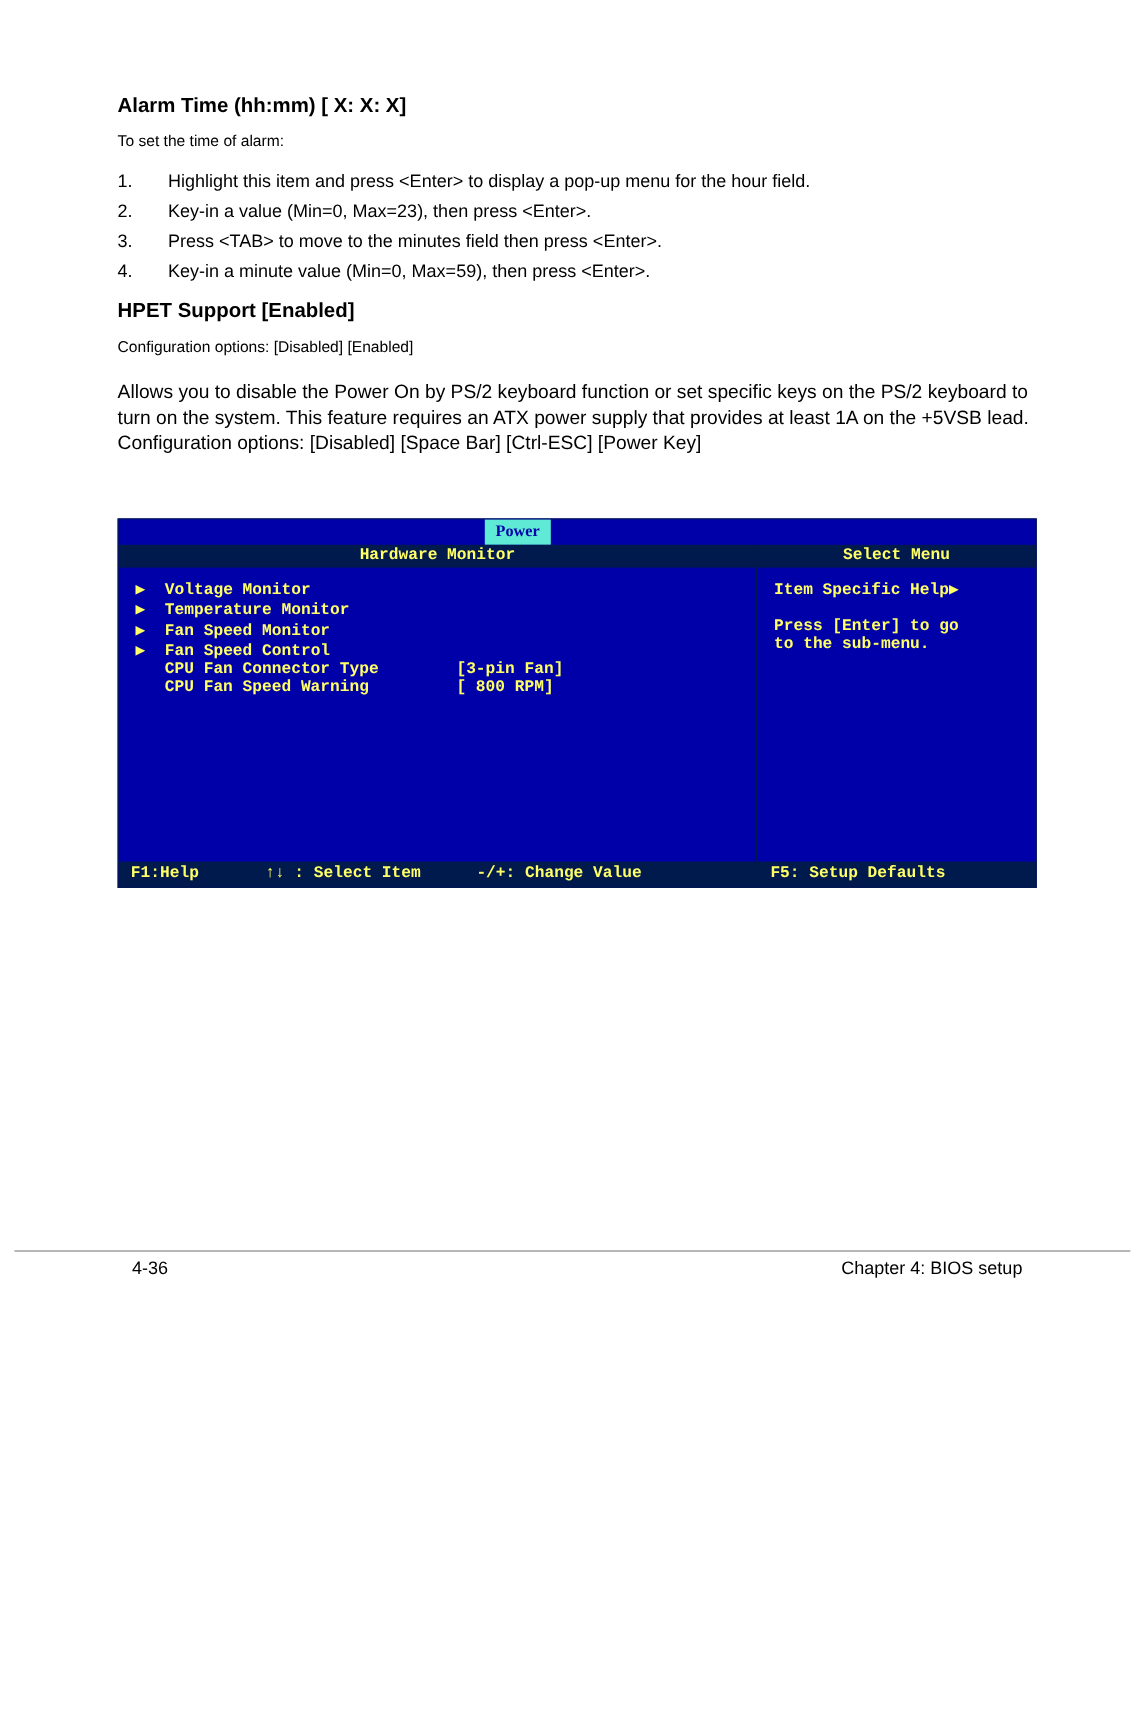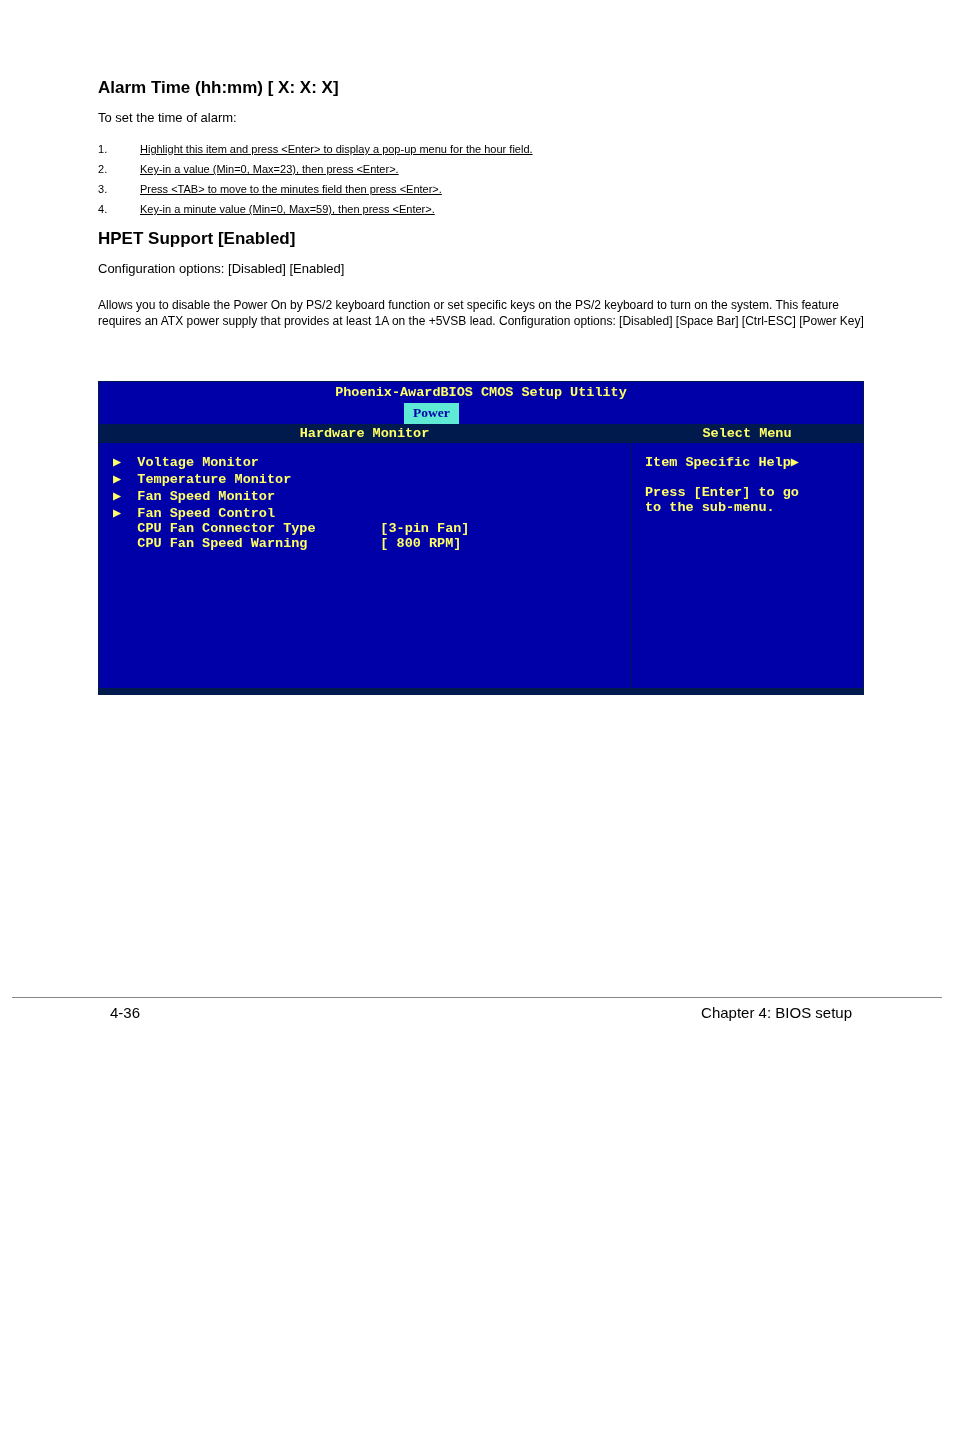--- a/index.html
+++ b/index.html
@@ -23,34 +23,33 @@
     font-size: 13px;
     margin: 12px 0 18px 0;
   }
   ol {
     margin: 0 0 14px 0;
     padding-left: 0;
     list-style: none;
     counter-reset: li;
   }
   ol li {
-    font-size: 11px;
+    font-size: 15px;
     margin-bottom: 8px;
     position: relative;
     padding-left: 42px;
-    text-decoration: underline;
   }
   ol li::before {
     counter-increment: li;
     content: counter(li) ".";
     position: absolute;
     left: 0;
   }
   .para {
-    font-size: 12px;
+    font-size: 16px;
     margin: 0 0 36px 0;
     line-height: 1.3;
   }
   h2.section {
     font-size: 22px;
     font-weight: bold;
     margin: 0 0 14px 0;
   }
   h2.section .num {
     display: inline-block;
@@ -139,21 +138,20 @@
     <li>Key-in a minute value (Min=0, Max=59), then press &lt;Enter&gt;.</li>
   </ol>
 
   <h3>HPET Support [Enabled]</h3>
   <p class="subhead" style="margin-bottom:22px">Configuration options: [Disabled] [Enabled]</p>
 
   <p class="para" style="margin-bottom:52px">Allows you to disable the Power On by PS/2 keyboard function or set specific keys on the PS/2 keyboard to turn on the system. This feature requires an ATX power supply that provides at least 1A on the +5VSB lead. Configuration options: [Disabled] [Space Bar] [Ctrl-ESC] [Power Key]</p>
 
 
   <div class="bios">
-    <div class="bios-title">Phoenix-AwardBIOS CMOS Setup Utility</div>
     <div class="bios-tabbar">
       <div class="tab-spacer-left"></div>
       <div class="tab-power">Power</div>
     </div>
     <div class="bios-row">
       <div class="bios-main">
         <div class="hdr">Hardware Monitor</div>
         <div class="panel"><span class="arrow">▶  </span><span>Voltage Monitor</span>
 <span class="arrow">▶  </span><span>Temperature Monitor</span>
 <span class="arrow">▶  </span><span>Fan Speed Monitor</span>
@@ -163,20 +161,26 @@
       </div>
       <div class="bios-side">
         <div class="hdr">Select Menu</div>
         <div class="panel"><span>Item Specific Help▶</span>
 
 <span>Press [Enter] to go</span>
 <span>to the sub-menu.</span></div>
       </div>
     </div>
     <div class="footer">
+      <div class="footer-row">
+        <span class="fc1">F1:Help</span>
+        <span class="fc2">↑↓ : Select Item</span>
+        <span class="fc3">-/+: Change Value</span>
+        <span>F5: Setup Defaults</span>
+      </div>
     </div>
   </div>
 
 </div>
 
 <div class="pg-footer">
   <span>4-36</span>
   <span>Chapter 4: BIOS setup</span>
 </div>
 

